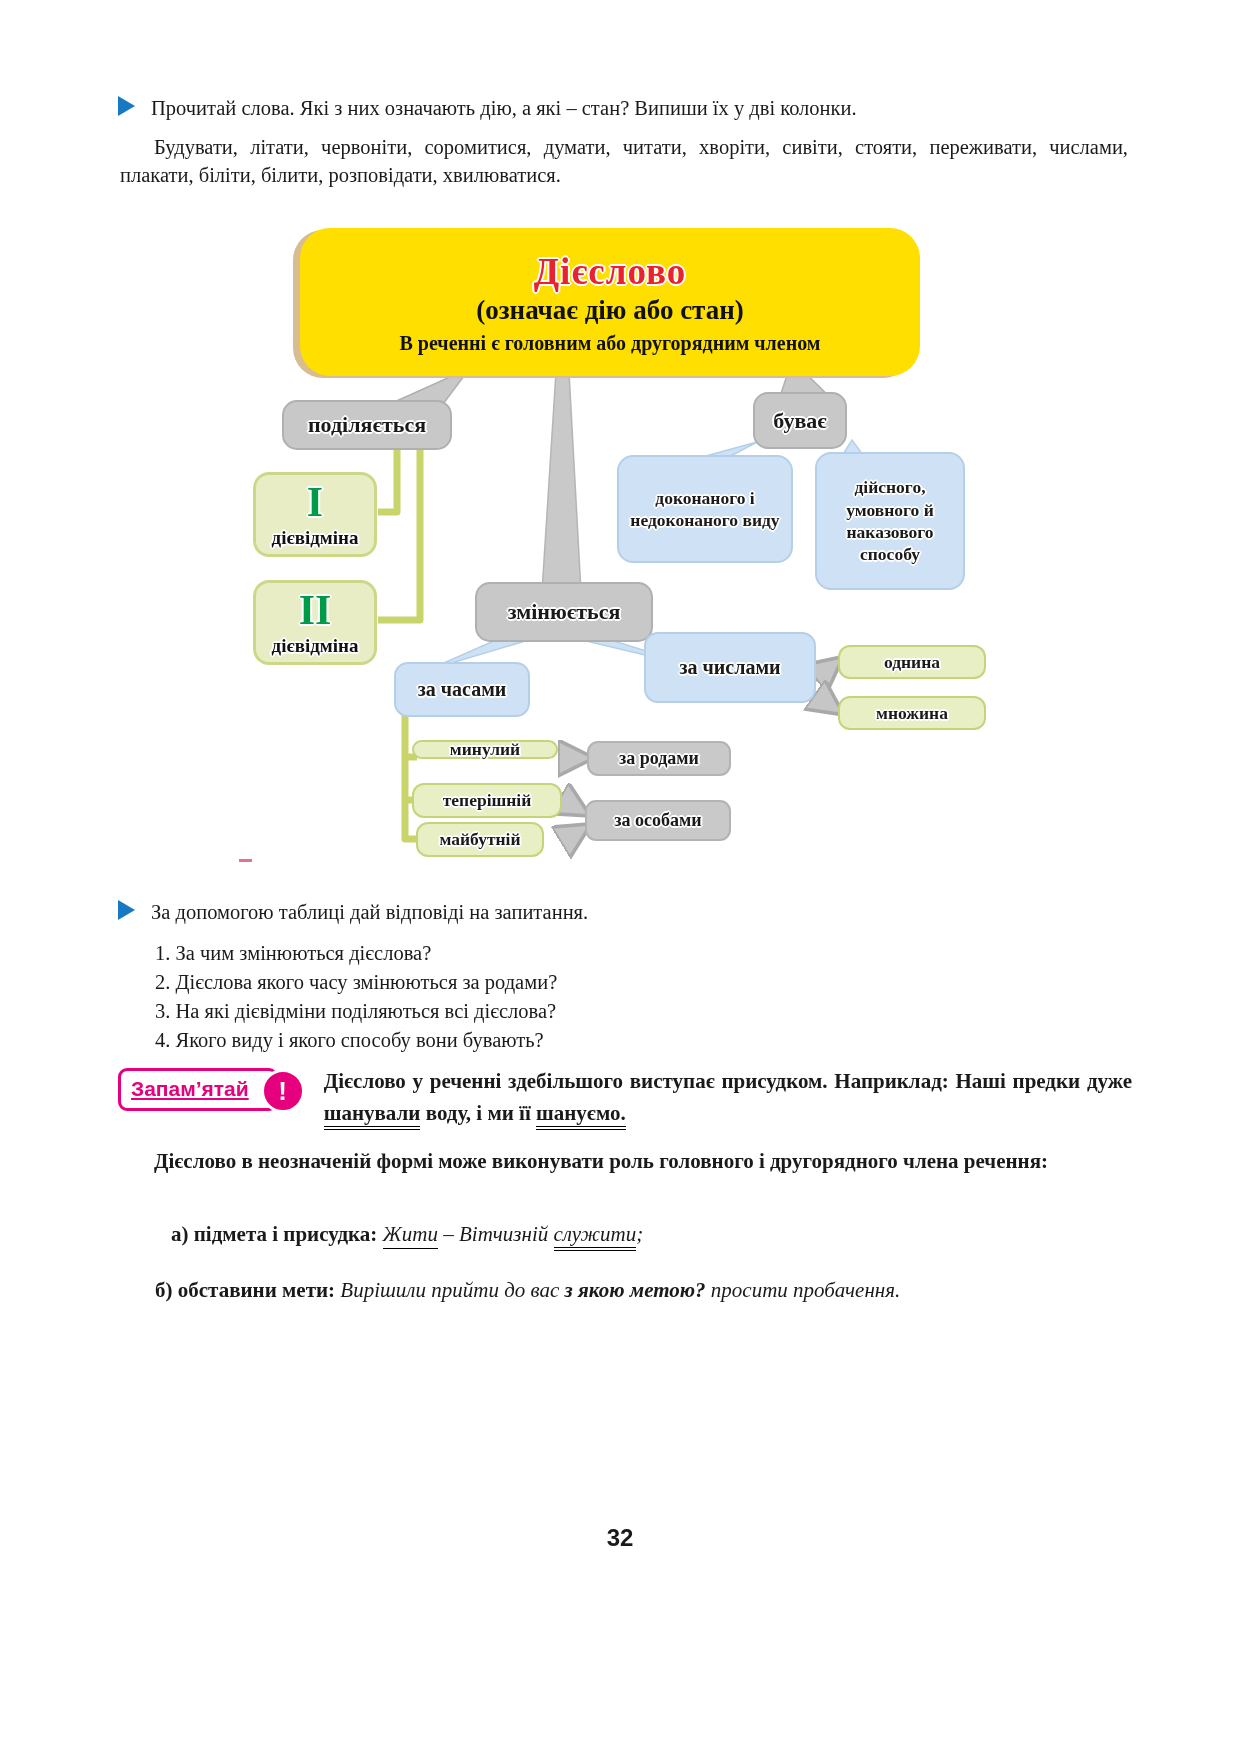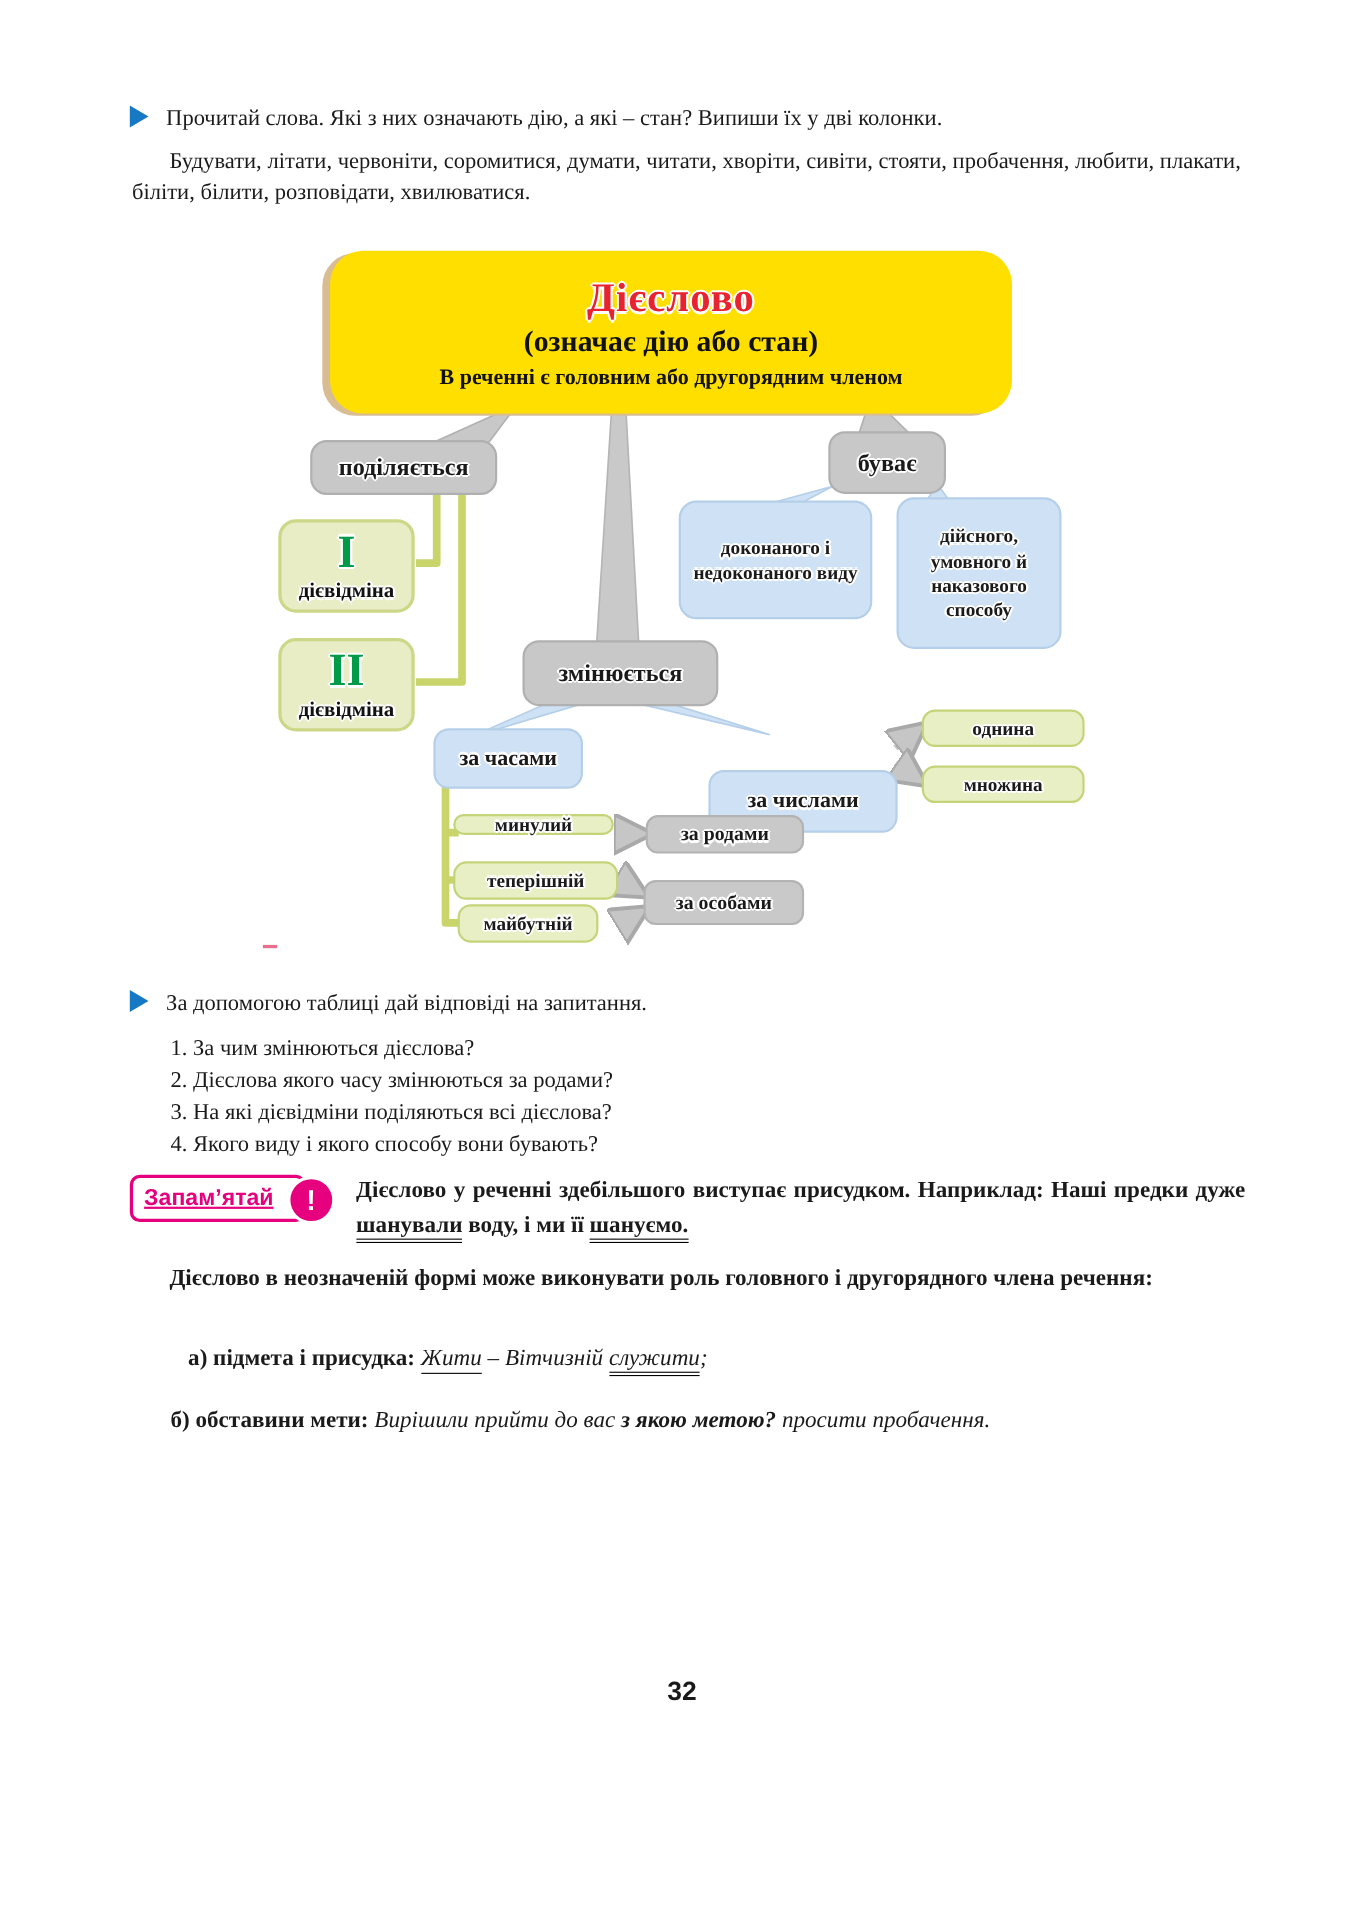--- a/index.html
+++ b/index.html
@@ -50,21 +50,21 @@
 </style>
 </head>
 <body>
 
 <div class="page">
 
   <div class="abs exrow" style="left:118px;top:96px;width:1012px;">
     <span class="tri"></span>
     <span>Прочитай слова. Які з них означають дію, а які – стан? Випиши їх у дві колонки.</span>
   </div>
-  <div class="abs words" style="left:120px;top:134px;width:1008px;">Будувати, літати, червоніти, соромитися, думати, читати, хворіти, сивіти, стояти, пробачення, любити, плакати, біліти, білити, розповідати, хвилюватися.</div>
+  <div class="abs words" style="left:120px;top:134px;width:1008px;">Будувати, літати, червоніти, соромитися, думати, читати, хворіти, сивіти, стояти, переживати, числами, плакати, біліти, білити, розповідати, хвилюватися.</div>
 
   <svg class="conn" width="1240" height="900" viewBox="0 0 1240 900">
     <defs>
       <marker id="garrow" markerWidth="8" markerHeight="8" refX="4" refY="3" orient="auto">
         <path d="M0,0 L6,3 L0,6 Z" fill="#c6c6c6" stroke="#a9a9a9" stroke-width="0.6"></path>
       </marker>
     </defs>
 
     <polygon points="372,412 437,412 470,368" fill="#c8c8c8" stroke="#b0b0b0" stroke-width="1.5"></polygon>
     <polygon points="775,412 845,412 792,360" fill="#c8c8c8" stroke="#b0b0b0" stroke-width="1.5"></polygon>
@@ -89,38 +89,38 @@
     <line x1="814" y1="694" x2="834" y2="708" stroke="#c6c6c6" stroke-width="6" marker-end="url(#garrow)"></line>
   </svg>
 
   <div class="dbox root" style="left:300px;top:228px;width:620px;height:148px;">
     <div class="t1 halo">Дієслово</div>
     <div class="t2">(означає дію або стан)</div>
     <div class="t3">В реченні є головним або другорядним членом</div>
   </div>
 
   <div class="dbox gbub halo" style="left:282px;top:400px;width:170px;height:50px;">поділяється</div>
-  <div class="dbox gbub halo" style="left:753px;top:392px;width:107px;height:57px;">буває</div>
+  <div class="dbox gbub halo" style="left:753px;top:392px;width:94px;height:57px;">буває</div>
 
   <div class="dbox green" style="left:253px;top:472px;width:124px;height:85px;">
     <div class="num halo">I</div>
     <div class="lbl halo">дієвідміна</div>
   </div>
   <div class="dbox green" style="left:253px;top:580px;width:124px;height:85px;">
     <div class="num halo">II</div>
     <div class="lbl halo">дієвідміна</div>
   </div>
 
   <div class="dbox blue halo" style="left:815px;top:452px;width:150px;height:138px;">дійсного, умовного й наказового способу</div>
   <div class="dbox blue halo" style="left:617px;top:455px;width:176px;height:108px;">доконаного і недоконаного виду</div>
 
   <div class="dbox gbub halo" style="left:475px;top:582px;width:178px;height:60px;">змінюється</div>
 
   <div class="dbox blue2 halo" style="left:394px;top:662px;width:136px;height:55px;">за часами</div>
-  <div class="dbox blue2 halo" style="left:644px;top:700px;width:172px;height:57px;">за числами</div>
+  <div class="dbox blue2 halo" style="left:644px;top:632px;width:172px;height:71px;">за числами</div>
 
   <div class="dbox ygreen halo" style="left:838px;top:645px;width:148px;height:34px;">однина</div>
   <div class="dbox ygreen halo" style="left:838px;top:696px;width:148px;height:34px;">множина</div>
 
   <div class="dbox ygreen halo" style="left:412px;top:740px;width:146px;height:19px;">минулий</div>
   <div class="dbox ygreen halo" style="left:412px;top:783px;width:150px;height:35px;">теперішній</div>
   <div class="dbox ygreen halo" style="left:416px;top:822px;width:128px;height:35px;">майбутній</div>
 
   <div class="dbox gsm halo" style="left:587px;top:741px;width:144px;height:35px;">за родами</div>
   <div class="dbox gsm halo" style="left:585px;top:800px;width:146px;height:41px;">за особами</div>

